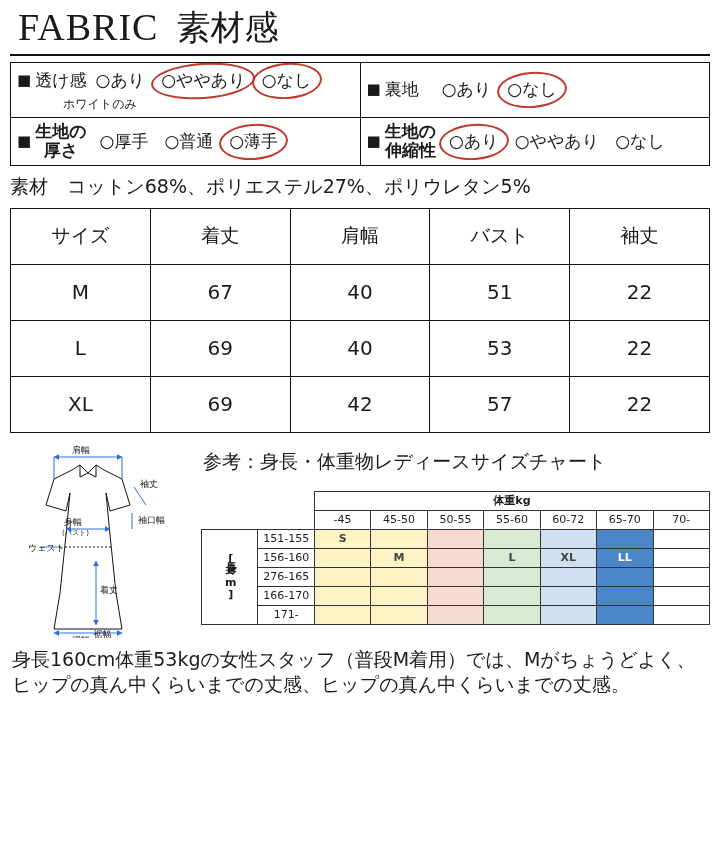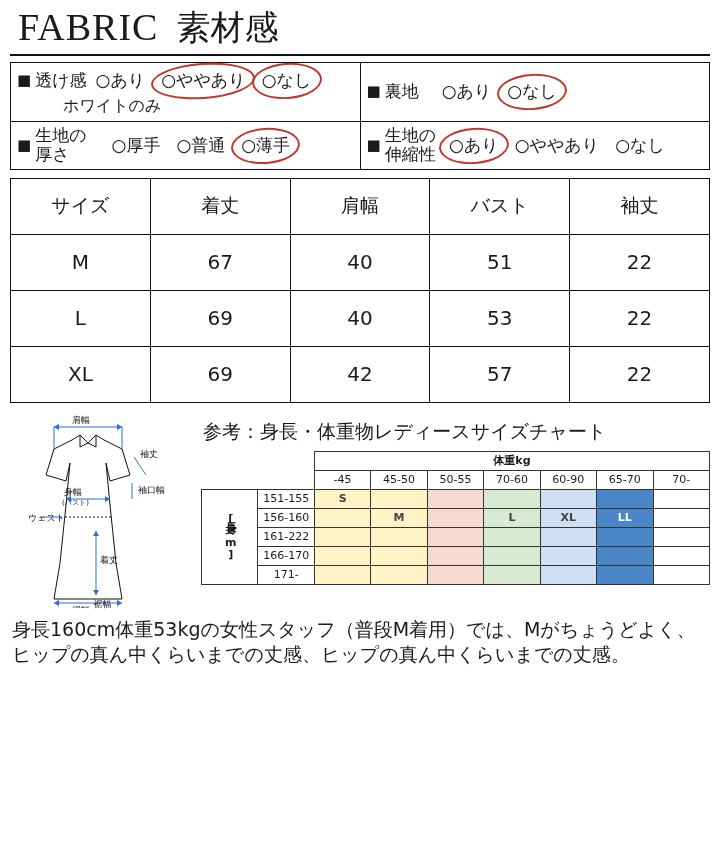--- a/index.html
+++ b/index.html
@@ -59,24 +59,24 @@
   .opt { position: relative; white-space: nowrap; font-size: 17px; padding: 2px 3px; }
   .marked::after {
     content: "";
     position: absolute; left: -7px; top: -4px; right: -7px; bottom: -5px;
     border: 2px solid #c0392b;
     border-radius: 50%;
     transform: rotate(-4deg);
     pointer-events: none;
   }
   .note {
-    font-size: 16px; font-family: "DejaVu Sans", sans-serif;
+    font-size: 12px; font-family: "DejaVu Sans", sans-serif;
     margin-top: 2px; margin-left: 46px;
   }
-  .twoline { line-height: 1.15; text-align: left; }
+  .twoline { line-height: 1.15; text-align: center; font-weight: bold; }
 
   .material-line {
     font-family: "DejaVu Sans", sans-serif;
     font-size: 19px;
     margin: 8px 10px 0 10px;
     white-space: nowrap;
   }
 
   
   table.size {
@@ -91,21 +91,21 @@
     font-family: "DejaVu Sans", sans-serif;
   }
   table.size tr.head td { font-size: 19px; }
 
   
   .bottom { display: flex; margin: 10px 10px 0 10px; gap: 6px; }
   .figure { width: 185px; flex: none; position: relative; }
   .chartcol { flex: 1; }
   .chart-title {
     font-family: "DejaVu Sans", sans-serif;
-    font-size: 19px; margin: 6px 0 6px 2px; white-space: nowrap;
+    font-size: 19px; margin: 6px 0 16px 2px; white-space: nowrap;
   }
 
   table.wh { border-collapse: collapse; table-layout: fixed; width: 100%; border-radius: 28px; }
   table.wh td, table.wh th {
     border: 1px solid #333;
     font-family: "DejaVu Sans", sans-serif;
     font-size: 11px;
     text-align: center;
     padding: 0;
     height: 19px;
@@ -173,21 +173,21 @@
     <tr>
       <td>
         <div class="cellwrap">
           <div class="lbl">
             <span class="sq">■</span>
             <span class="twoline">
               <span>生地の</span><br>
               <span>厚さ</span>
             </span>
           </div>
-          <div class="opts" style="margin-left:16px">
+          <div class="opts" style="margin-left:4px">
             <span class="opt">○厚手</span>
             <span class="opt">○普通</span>
             <span class="opt marked">○薄手</span>
           </div>
         </div>
       </td>
       <td>
         <div class="cellwrap">
           <div class="lbl">
             <span class="sq">■</span>
@@ -200,20 +200,21 @@
             <span class="opt marked">○あり</span>
             <span class="opt">○ややあり</span>
             <span class="opt">○なし</span>
           </div>
         </div>
       </td>
     </tr>
   </tbody>
     </table>
 
+  <div class="material-line">素材　コットン68%、ポリエステル27%、ポリウレタン5%</div>
 
 
   <table class="size">
     <tbody>
         <tr class="head">
       <td>サイズ</td>
       <td>着丈</td>
       <td>肩幅</td>
       <td>バスト</td>
       <td>袖丈</td>
@@ -303,22 +304,22 @@
           <td style="border:none"></td>
           <td style="border:none"></td>
           <td class="whhdr" colspan="7">体重kg</td>
         </tr>
         <tr>
           <td style="border:none"></td>
           <td style="border:none"></td>
           <td>-45</td>
           <td>45-50</td>
           <td>50-55</td>
-          <td>70-60</td>
-          <td>60-90</td>
+          <td>55-60</td>
+          <td>60-72</td>
           <td>65-70</td>
           <td>70-</td>
         </tr>
         <tr>
           <td class="vlab" rowspan="5">身長[cm]</td>
           <td class="rowlab">151-155</td>
           <td class="cell" style="background:#fdf3c4">S</td>
           <td style="background:#fdf3c4"></td>
           <td style="background:#f6d9cf"></td>
           <td style="background:#d9ead3"></td>
@@ -330,21 +331,21 @@
           <td class="rowlab">156-160</td>
           <td style="background:#fdf3c4"></td>
           <td class="cell" style="background:#fdf3c4">M</td>
           <td style="background:#f6d9cf"></td>
           <td class="cell" style="background:#d9ead3">L</td>
           <td class="cell" style="background:#cfe0f2">XL</td>
           <td class="cell" style="background:#4a86c8;color:#fff">LL</td>
           <td style="background:#ffffff"></td>
         </tr>
         <tr>
-          <td class="rowlab">161-222</td>
+          <td class="rowlab">276-165</td>
           <td style="background:#fdf3c4"></td>
           <td style="background:#fdf3c4"></td>
           <td style="background:#f6d9cf"></td>
           <td style="background:#d9ead3"></td>
           <td style="background:#cfe0f2"></td>
           <td style="background:#4a86c8"></td>
           <td style="background:#ffffff"></td>
         </tr>
         <tr>
           <td class="rowlab">166-170</td>

